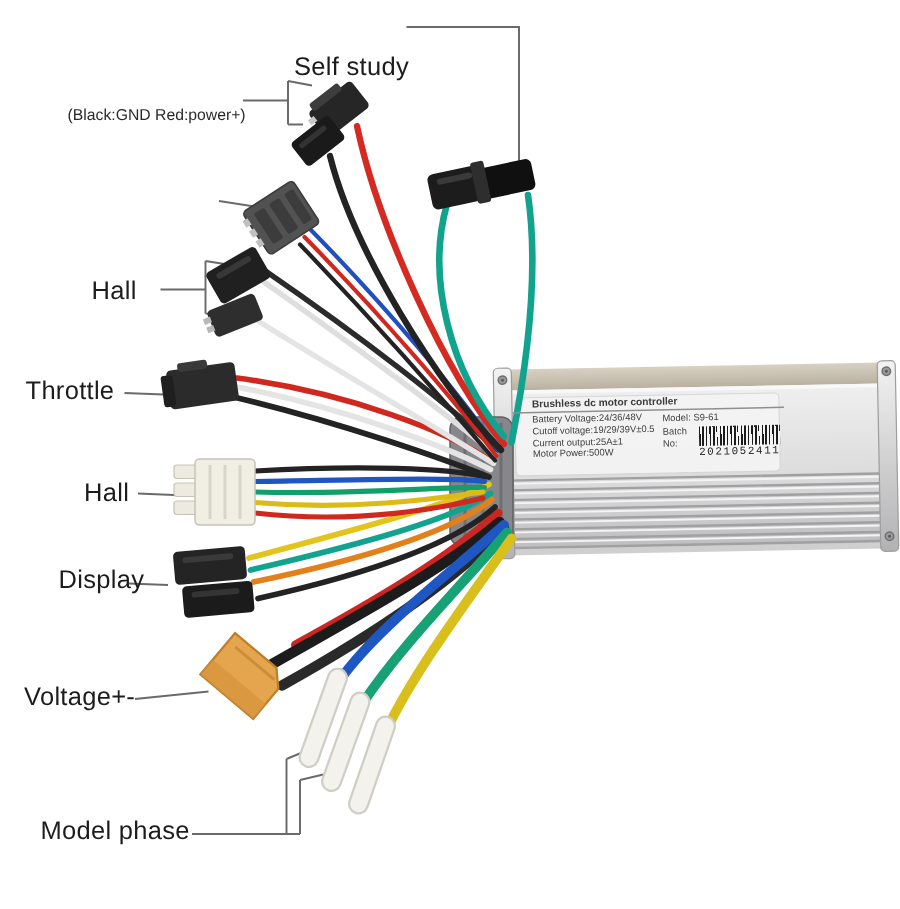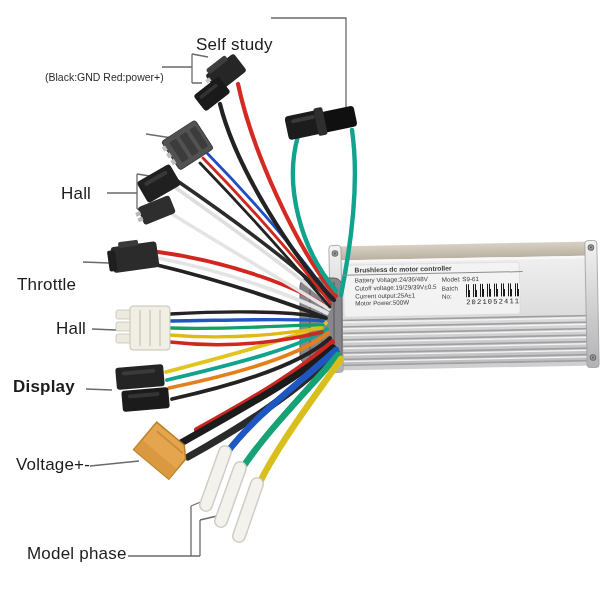--- a/index.html
+++ b/index.html
@@ -252,23 +252,23 @@
     <line x1="240" y1="468" x2="221" y2="521" stroke="#cfcec6" stroke-width="14"></line>
     <line x1="240" y1="468" x2="221" y2="521" stroke="#f3f2ec" stroke-width="11"></line>
     <line x1="257" y1="484" x2="239" y2="536" stroke="#cfcec6" stroke-width="14"></line>
     <line x1="257" y1="484" x2="239" y2="536" stroke="#f3f2ec" stroke-width="11"></line>
   </g>
 </svg>
 
   <div class="lbl" style="left:196px;top:8px;margin-top:27px;">Self study</div>
   <div class="sublbl" style="left:45px;top:72px;">(Black:GND Red:power+)</div>
   <div class="lbl" style="left:61px;top:184px;">Hall</div>
-  <div class="lbl" style="left:17px;top:251px;margin-top:24px;">Throttle</div>
+  <div class="lbl" style="left:17px;top:251px;">Throttle</div>
   <div class="lbl" style="left:56px;top:319px;text-align:center;">Hall</div>
-  <div class="lbl" style="left:13px;top:377px;font-weight:bold;">Display</div>
+  <div class="lbl" style="left:39px;top:377px;">Display</div>
   <div class="lbl" style="left:16px;top:455px;">Voltage+-</div>
   <div class="lbl" style="left:27px;top:544px;">Model phase</div>
 
   <div class="ctl-text">
     <div class="ctl-title">Brushless dc motor controller</div>
     <div class="ctl-cols">
       <div class="ctl-specs">
         <div>Battery Voltage:24/36/48V</div>
         <div>Cutoff voltage:19/29/39V±0.5</div>
         <div>Current output:25A±1</div>

